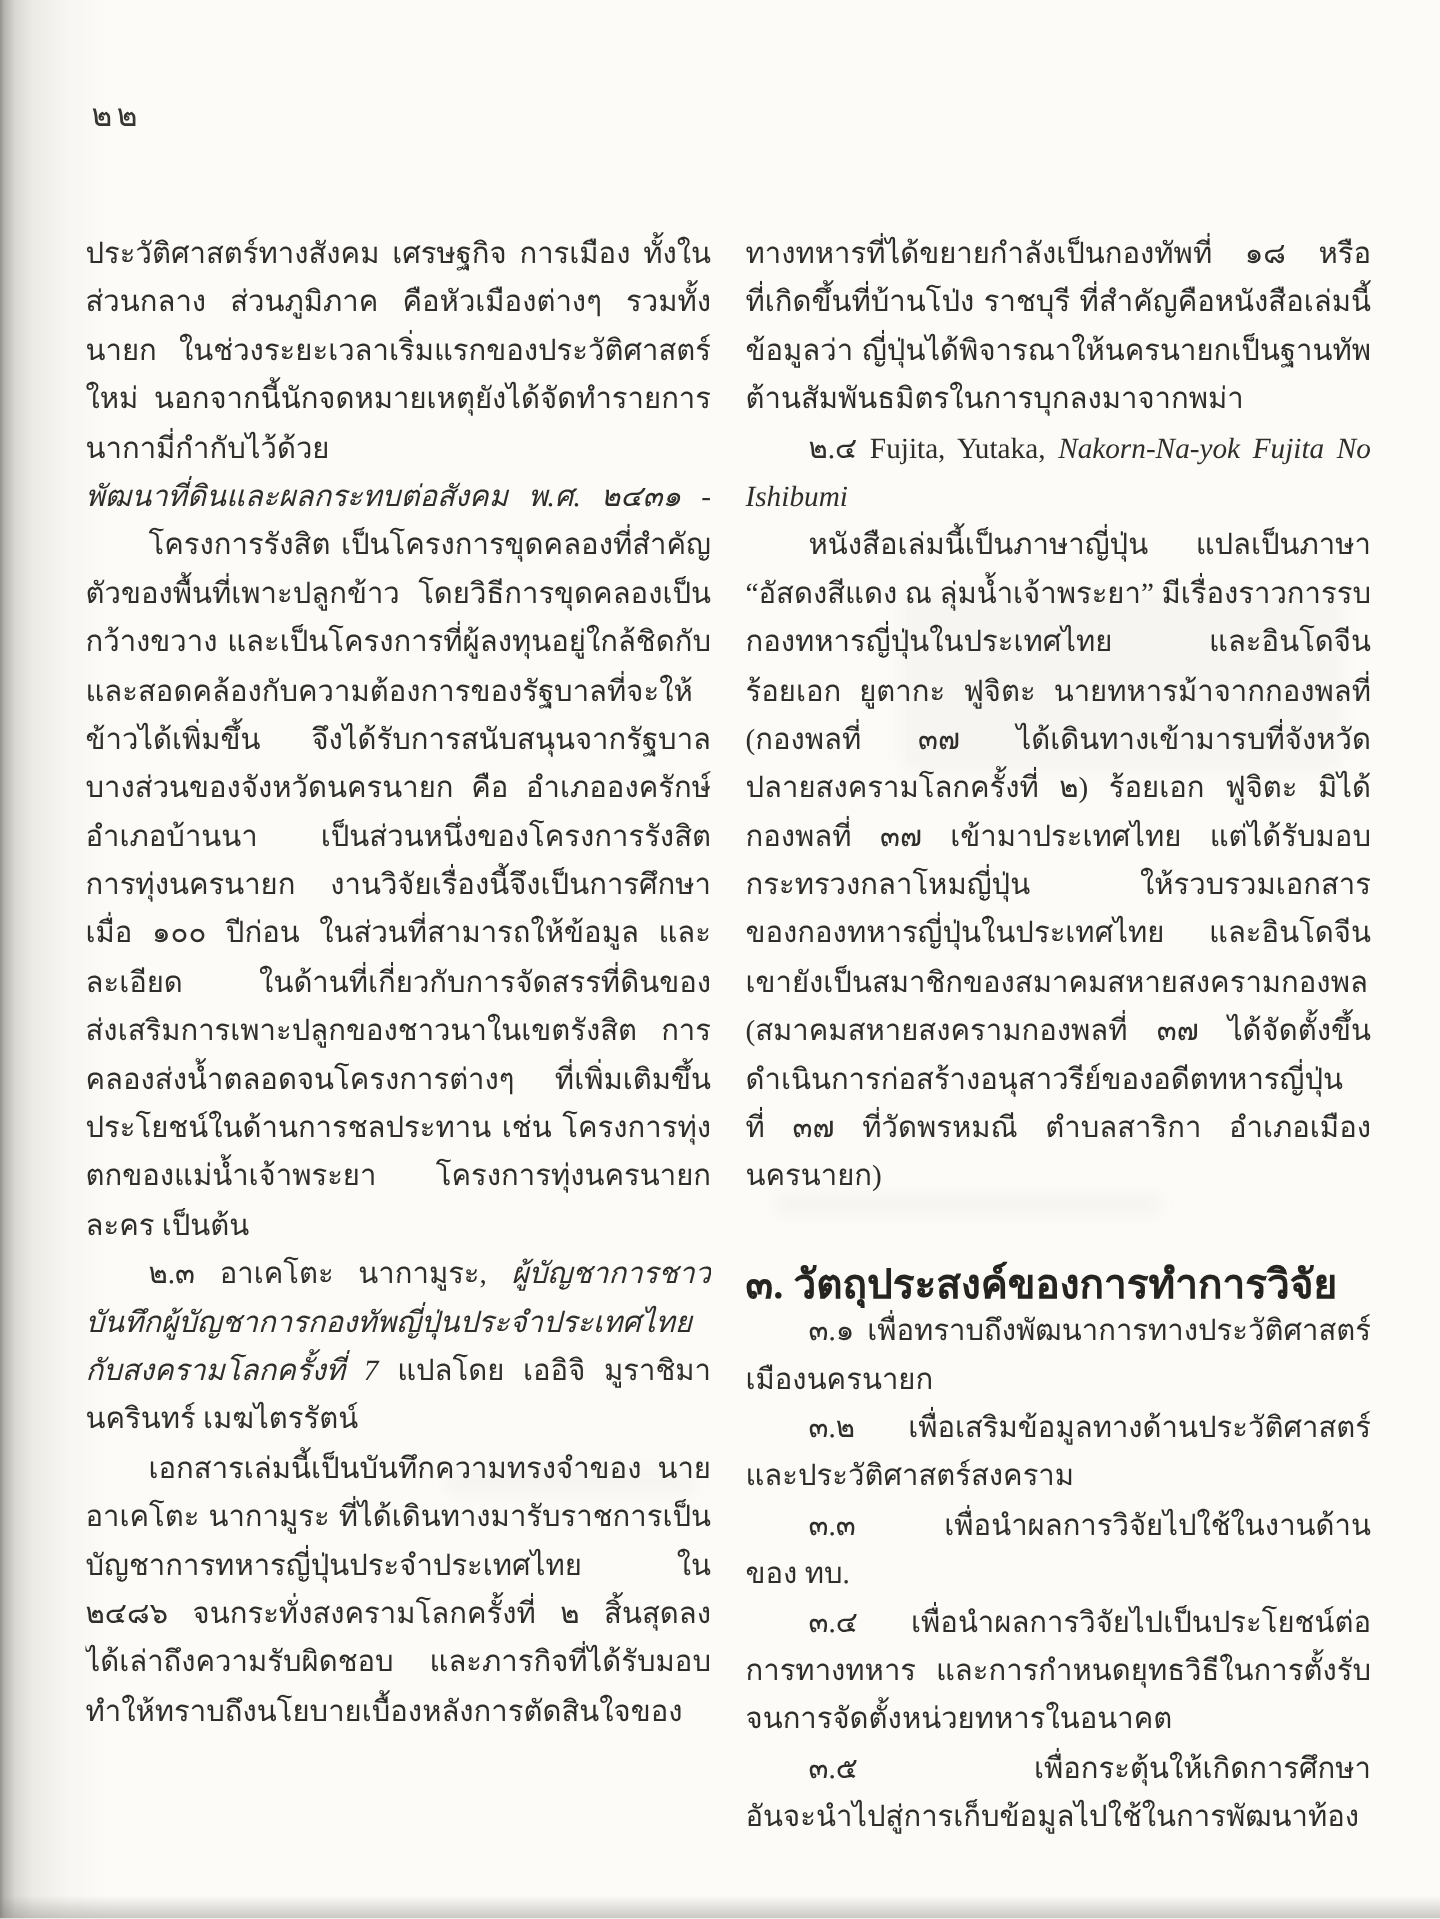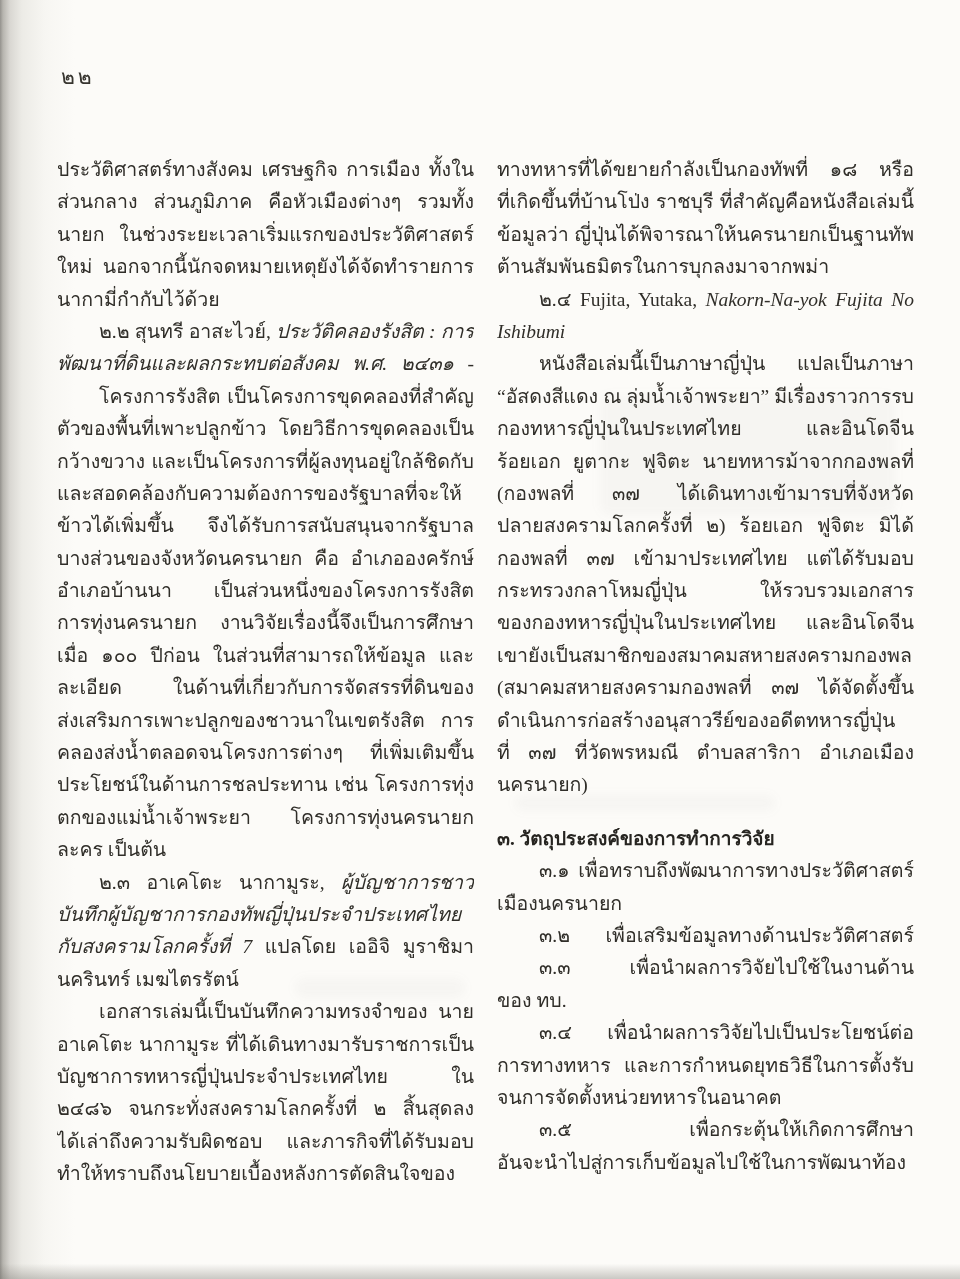--- a/index.html
+++ b/index.html
@@ -26,22 +26,22 @@
   }
   .col-left  { left:57px;  }
   .col-right { left:497px; }
   .line {
     height:32.4px; overflow:hidden;
     text-align:justify; text-align-last:left;
   }
   .line.fill { text-align-last:justify; }
   .line.ind  { text-indent:42px; }
   .line.head {
-    font-weight:bold; font-size:19px; color:#262420;
-    margin-top:21px;
+    font-weight:bold; font-size:27px; color:#262420;
+    margin-top:38px;
   }
   .it { font-style:italic; }
   .ghost {
     position:absolute; pointer-events:none;
     background:rgba(122,117,106,0.045);
     filter:blur(5px); border-radius:10px;
   }
   .ghost-1 { left:600px; top:395px;  width:295px; height:120px; }
   .ghost-2 { left:295px; top:978px;  width:170px; height:20px;  }
   .ghost-3 { left:515px; top:795px;  width:260px; height:16px;  }
@@ -55,21 +55,20 @@
   <div class="ghost ghost-3"></div>
 
   <div class="pagenum">๒๒</div>
 
   <div class="col col-left">
       <div class="line fill"><span>ประวัติศาสตร์ทางสังคม เศรษฐกิจ การเมือง ทั้งในระดับ</span></div>
       <div class="line fill"><span>ส่วนกลาง ส่วนภูมิภาค คือหัวเมืองต่างๆ รวมทั้งเมืองนคร</span></div>
       <div class="line fill"><span>นายก ในช่วงระยะเวลาเริ่มแรกของประวัติศาสตร์ไทยสมัย</span></div>
       <div class="line fill"><span>ใหม่ นอกจากนี้นักจดหมายเหตุยังได้จัดทำรายการภาพและ</span></div>
       <div class="line"><span>นากามี่กำกับไว้ด้วย</span></div>
-      <div class="line fill ind"><span>๒.๒ สุนทรี อาสะไวย์, </span><span class="it">ประวัติคลองรังสิต : การ</span></div>
       <div class="line fill"><span class="it">พัฒนาที่ดินและผลกระทบต่อสังคม พ.ศ. ๒๔๓๑ - ๒๔๕๓</span></div>
       <div class="line fill ind"><span>โครงการรังสิต เป็นโครงการขุดคลองที่สำคัญที่สุดใน</span></div>
       <div class="line fill"><span>ตัวของพื้นที่เพาะปลูกข้าว โดยวิธีการขุดคลองเป็นไปอย่าง</span></div>
       <div class="line fill"><span>กว้างขวาง และเป็นโครงการที่ผู้ลงทุนอยู่ใกล้ชิดกับรัฐบาล</span></div>
       <div class="line fill"><span>และสอดคล้องกับความต้องการของรัฐบาลที่จะให้มีการผลิต</span></div>
       <div class="line fill"><span>ข้าวได้เพิ่มขึ้น จึงได้รับการสนับสนุนจากรัฐบาล เนื่องจาก</span></div>
       <div class="line fill"><span>บางส่วนของจังหวัดนครนายก คือ อำเภอองครักษ์ และ</span></div>
       <div class="line fill"><span>อำเภอบ้านนา เป็นส่วนหนึ่งของโครงการรังสิต และโครง</span></div>
       <div class="line fill"><span>การทุ่งนครนายก งานวิจัยเรื่องนี้จึงเป็นการศึกษาเหตุการณ์</span></div>
       <div class="line fill"><span>เมื่อ ๑๐๐ ปีก่อน ในส่วนที่สามารถให้ข้อมูล และราย</span></div>
@@ -108,20 +107,21 @@
       <div class="line fill"><span>ของกองทหารญี่ปุ่นในประเทศไทย และอินโดจีน นอกจากนี้</span></div>
       <div class="line fill"><span>เขายังเป็นสมาชิกของสมาคมสหายสงครามกองพลที่ ๓๗</span></div>
       <div class="line fill"><span>(สมาคมสหายสงครามกองพลที่ ๓๗ ได้จัดตั้งขึ้น และ</span></div>
       <div class="line fill"><span>ดำเนินการก่อสร้างอนุสาวรีย์ของอดีตทหารญี่ปุ่นสังกัดกองพล</span></div>
       <div class="line fill"><span>ที่ ๓๗ ที่วัดพรหมณี ตำบลสาริกา อำเภอเมือง จังหวัด</span></div>
       <div class="line"><span>นครนายก)</span></div>
       <div class="line head"><span>๓. วัตถุประสงค์ของการทำการวิจัย</span></div>
       <div class="line fill ind"><span>๓.๑ เพื่อทราบถึงพัฒนาการทางประวัติศาสตร์ของ</span></div>
       <div class="line"><span>เมืองนครนายก</span></div>
       <div class="line fill ind"><span>๓.๒ เพื่อเสริมข้อมูลทางด้านประวัติศาสตร์การทหาร</span></div>
+      <div class="line"><span>และประวัติศาสตร์สงคราม</span></div>
       <div class="line fill ind"><span>๓.๓ เพื่อนำผลการวิจัยไปใช้ในงานด้านกิจการพลเรือน</span></div>
       <div class="line"><span>ของ ทบ.</span></div>
       <div class="line fill ind"><span>๓.๔ เพื่อนำผลการวิจัยไปเป็นประโยชน์ต่อการปฏิบัติ</span></div>
       <div class="line fill"><span>การทางทหาร และการกำหนดยุทธวิธีในการตั้งรับ รุก ตลอด</span></div>
       <div class="line"><span>จนการจัดตั้งหน่วยทหารในอนาคต</span></div>
       <div class="line fill ind"><span>๓.๕ เพื่อกระตุ้นให้เกิดการศึกษาประวัติศาสตร์ท้องถิ่น</span></div>
       <div class="line"><span>อันจะนำไปสู่การเก็บข้อมูลไปใช้ในการพัฒนาท้องถิ่นต่อไป</span></div>
     </div>
 </div>
 

